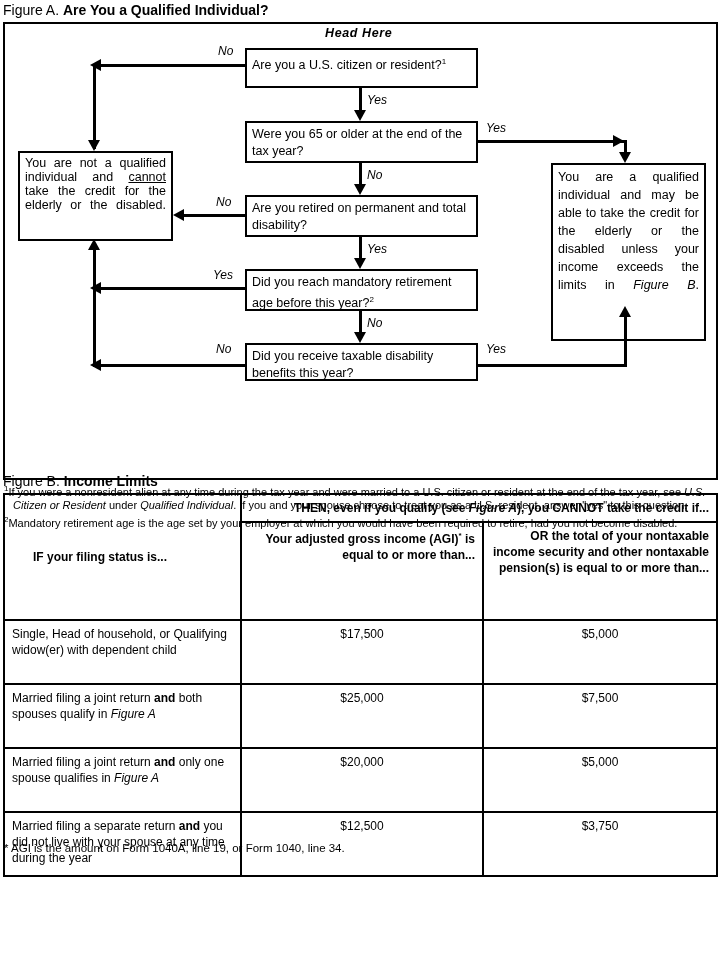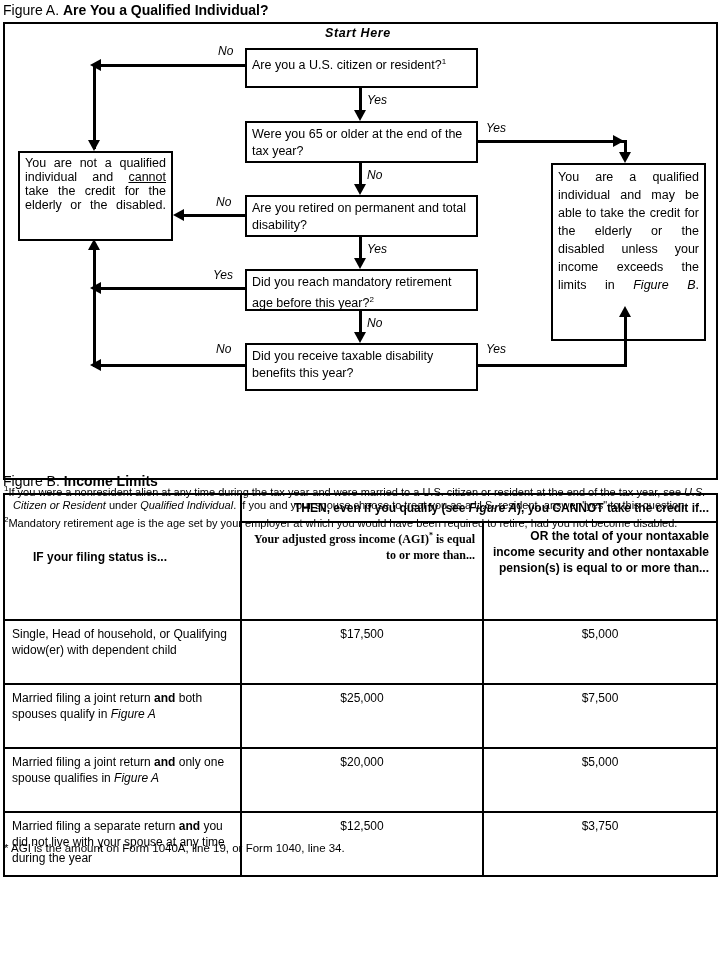--- a/index.html
+++ b/index.html
@@ -127,21 +127,21 @@
 </head>
 <body>
 
 <div class="fig-title" style="left:3px; top:2px;">
   <span class="lbl">Figure A.</span>
   <span class="nm">Are You a Qualified Individual?</span>
 </div>
 
 <div id="figure-a-frame"></div>
 
-<div class="start-here" style="left:325px; top:26px;">Start Here</div>
+<div class="start-here" style="left:325px; top:26px;">Head Here</div>
 
 <div class="flow-box" style="left:245px; top:48px; width:233px; height:40px;">
   <span>Are you a U.S. citizen or resident?</span><span class="sup">1</span>
 </div>
 
 <div class="edge-label" style="left:218px; top:44px;">No</div>
 <div class="hline" style="left:100px; top:64px; width:146px;"></div>
 <div class="arrow left" style="left:90px; top:59px;"></div>
 <div class="vline" style="left:93px; top:64px; height:85px;"></div>
 <div class="arrow down" style="left:88px; top:140px;"></div>
@@ -192,21 +192,21 @@
 </div>
 
 <div class="edge-label" style="left:213px; top:268px;">Yes</div>
 <div class="hline" style="left:100px; top:287px; width:146px;"></div>
 <div class="arrow left" style="left:90px; top:282px;"></div>
 
 <div class="edge-label" style="left:367px; top:316px;">No</div>
 <div class="vline" style="left:359px; top:311px; height:26px;"></div>
 <div class="arrow down" style="left:354px; top:332px;"></div>
 
-<div class="flow-box" style="left:245px; top:343px; width:233px; height:48px;">
+<div class="flow-box" style="left:245px; top:343px; width:233px; height:38px;">
   <span>Did you receive taxable disability benefits this year?</span>
 </div>
 
 <div class="edge-label" style="left:216px; top:342px;">No</div>
 <div class="hline" style="left:100px; top:364px; width:146px;"></div>
 <div class="arrow left" style="left:90px; top:359px;"></div>
 
 <div class="edge-label" style="left:486px; top:342px;">Yes</div>
 <div class="hline" style="left:478px; top:364px; width:149px;"></div>
 <div class="vline" style="left:624px; top:316px; height:50px;"></div>
@@ -231,21 +231,21 @@
   <tbody>
     <tr>
       <td rowspan="2" style="vertical-align:middle;padding-left:28px;">
         <span class="th-bold">IF your filing status is...</span>
       </td>
       <td colspan="2" class="th-bold">
         <span>THEN, even if you qualify (see </span><span class="it">Figure A</span><span>), you CANNOT take the credit if...</span>
       </td>
     </tr>
     <tr>
-      <td class="th-bold" style="height:86px;font-family:Liberation Serif, serif;">
+      <td class="th-bold" style="height:86px;">
         <span>Your adjusted gross income (AGI)</span><span class="star">*</span><span> is equal to or more than...</span>
       </td>
       <td class="th-bold">
         <span>OR the total of your nontaxable income security and other nontaxable pension(s) is equal to or more than...</span>
       </td>
     </tr>
 
     <tr>
       <td style="height:52px;">
         <span>Single, Head of household, or Qualifying widow(er) with dependent child</span>

